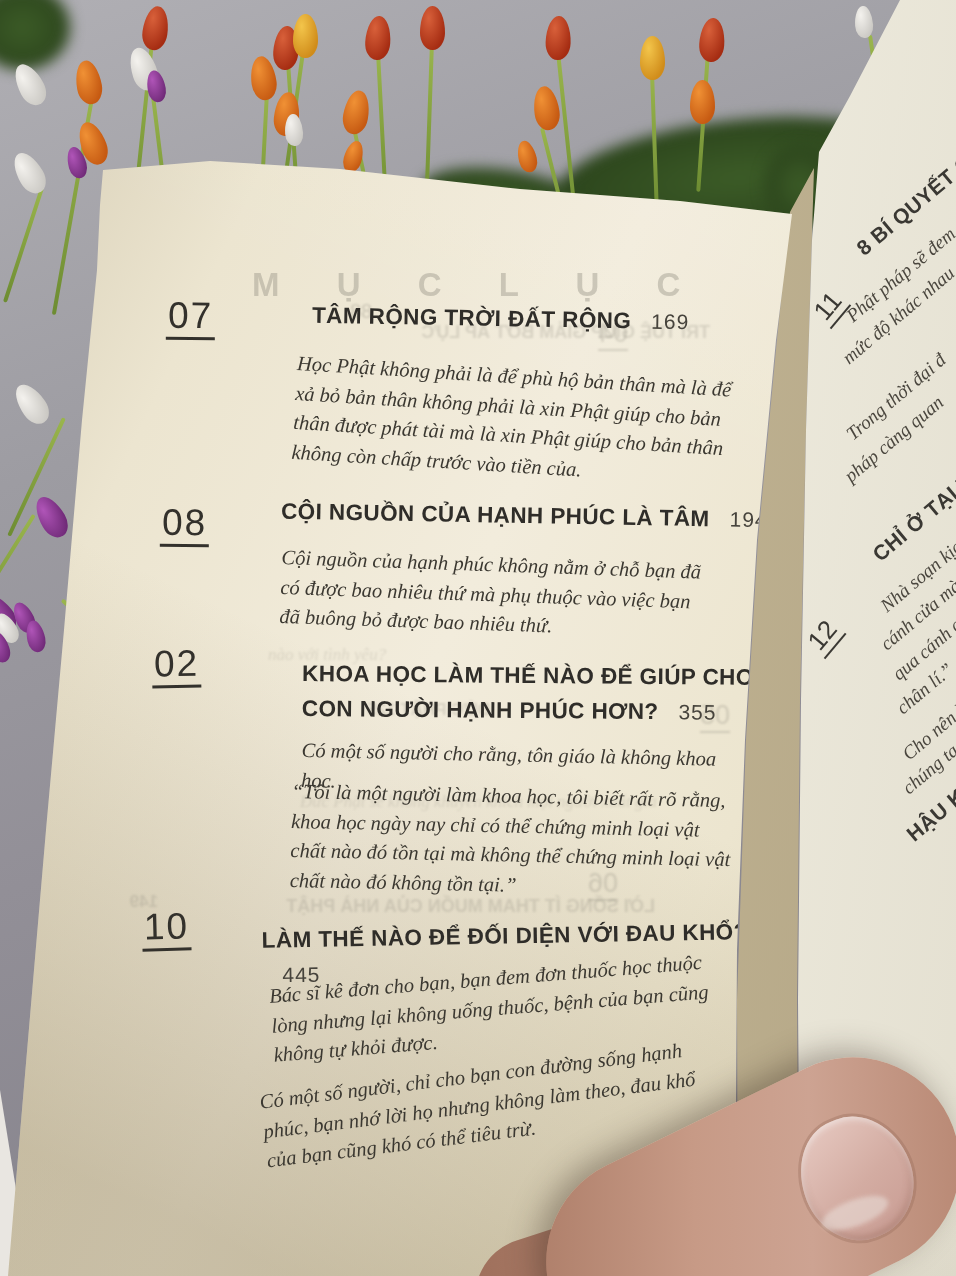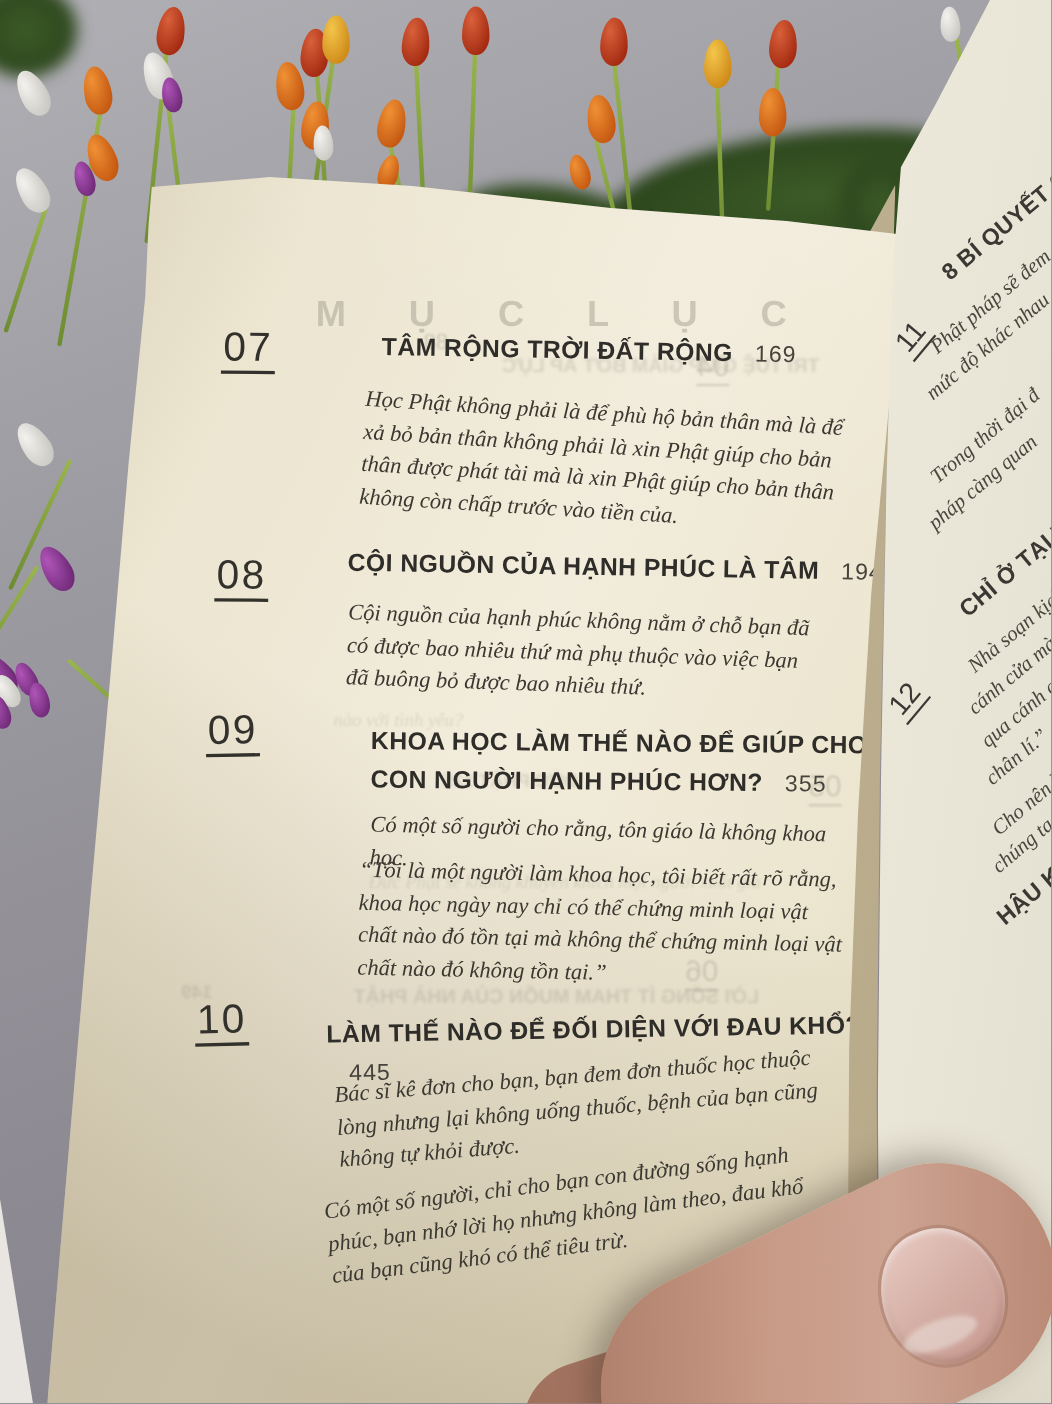--- a/index.html
+++ b/index.html
@@ -27,21 +27,21 @@
   .leaf { position:absolute; border-radius:50%; filter:blur(7px);
           background:radial-gradient(#3c5c27,#2a421b 80%); }
 
   
   .fore-edge { position:absolute; inset:0;
     clip-path:polygon(790px 212px,814px 168px,806px 430px,800px 700px,797px 1000px,799px 1276px,738px 1276px,737px 1000px,746px 740px,758px 540px,777px 340px);
     background:linear-gradient(100deg,#cfc4a5,#bfb292 60%,#b3a584); }
 
   .left-page { position:absolute; inset:0;
     clip-path:polygon(103px 170px,210px 161px,340px 169px,520px 189px,680px 201px,792px 214px,776px 340px,757px 540px,745px 740px,737px 950px,736px 1100px,741px 1276px,8px 1276px,22px 1110px,46px 830px,64px 630px,82px 420px,97px 270px,100px 205px);
-    background:linear-gradient(115deg,#d4cbb2 0%,#ece5d0 22%,#f2ecdc 48%,#ece5cf 72%,#ddd3b6 100%);margin-left:35px; }
+    background:linear-gradient(115deg,#d4cbb2 0%,#ece5d0 22%,#f2ecdc 48%,#ece5cf 72%,#ddd3b6 100%); }
   .left-shade { position:absolute; inset:0;
     background:linear-gradient(205deg, rgba(255,255,255,.18) 0%, rgba(0,0,0,0) 35%, rgba(0,0,0,0) 55%, rgba(121,103,62,.34) 92%),
                linear-gradient(178deg, rgba(60,55,40,.18) 0%, rgba(0,0,0,0) 3%); }
 
   .right-page { position:absolute; inset:0;
     clip-path:polygon(900px 0px,956px 0px,956px 1276px,800px 1276px,798px 1000px,801px 700px,806px 430px,812px 240px,819px 152px,850px 96px);
     background:linear-gradient(98deg,#bdb6a4 0%,#ddd8c8 10%,#edeadd 38%,#efecdf 60%,#e4e0d1 100%); }
   .right-shade { position:absolute; inset:0;
     background:linear-gradient(90deg, rgba(70,60,40,.28) 0%, rgba(0,0,0,0) 9%),
                linear-gradient(200deg, rgba(0,0,0,0) 70%, rgba(100,85,55,.18) 100%); }
@@ -174,21 +174,21 @@
     <div class="ghost g-mir" style="left:118px;top:892px;font-size:17px;width:40px;">149</div>
 
     <div class="num" style="left:166px;top:297px;transform:rotate(.5deg);">07</div>
     <div class="head" style="left:312px;top:302px;transform:rotate(1deg);"><span>TÂM RỘNG TRỜI ĐẤT RỘNG</span><span class="pref">169</span></div>
     <p class="para" style="left:298px;top:349px;width:438px;transform:rotate(3.5deg);">Học Phật không phải là để phù hộ bản thân mà là để xả bỏ bản thân không phải là xin Phật giúp cho bản thân được phát tài mà là xin Phật giúp cho bản thân không còn chấp trước vào tiền của.</p>
 
     <div class="num" style="left:160px;top:504px;transform:rotate(.5deg);">08</div>
     <div class="head" style="left:281px;top:499px;transform:rotate(1deg);"><span>CỘI NGUỒN CỦA HẠNH PHÚC LÀ TÂM</span><span class="pref">194</span></div>
     <p class="para" style="left:282px;top:543px;width:434px;transform:rotate(2deg);">Cội nguồn của hạnh phúc không nằm ở chỗ bạn đã có được bao nhiêu thứ mà phụ thuộc vào việc bạn đã buông bỏ được bao nhiêu thứ.</p>
 
-    <div class="num" style="left:152px;top:645px;transform:rotate(-1deg);">09</div>
+    <div class="num" style="left:152px;top:645px;transform:rotate(-1deg);">02</div>
     <div class="head" style="left:302px;top:659px;width:462px;transform:rotate(.5deg);"><span>KHOA HỌC LÀM THẾ NÀO ĐỂ GIÚP CHO CON NGƯỜI HẠNH PHÚC HƠN?</span><span class="pref">355</span></div>
     <p class="para" style="left:302px;top:736px;width:452px;transform:rotate(1.2deg);">Có một số người cho rằng, tôn giáo là không khoa học.</p>
     <p class="para" style="left:292px;top:777px;width:444px;transform:rotate(1.2deg);">“Tôi là một người làm khoa học, tôi biết rất rõ rằng, khoa học ngày nay chỉ có thể chứng minh loại vật chất nào đó tồn tại mà không thể chứng minh loại vật chất nào đó không tồn tại.”</p>
 
     <div class="num" style="left:142px;top:908px;transform:rotate(-1.5deg);">10</div>
     <div class="head" style="left:262px;top:919px;width:540px;transform:rotate(-1deg);"><span>LÀM THẾ NÀO ĐỂ ĐỐI DIỆN VỚI ĐAU KHỔ?</span><span class="pref">445</span></div>
     <p class="para" style="left:268px;top:982px;width:452px;transform:rotate(-4.5deg);">Bác sĩ kê đơn cho bạn, bạn đem đơn thuốc học thuộc lòng nhưng lại không uống thuốc, bệnh của bạn cũng không tự khỏi được.</p>
     <p class="para" style="left:258px;top:1088px;width:462px;transform:rotate(-7deg);">Có một số người, chỉ cho bạn con đường sống hạnh phúc, bạn nhớ lời họ nhưng không làm theo, đau khổ của bạn cũng khó có thể tiêu trừ.</p>
   </div>
 

